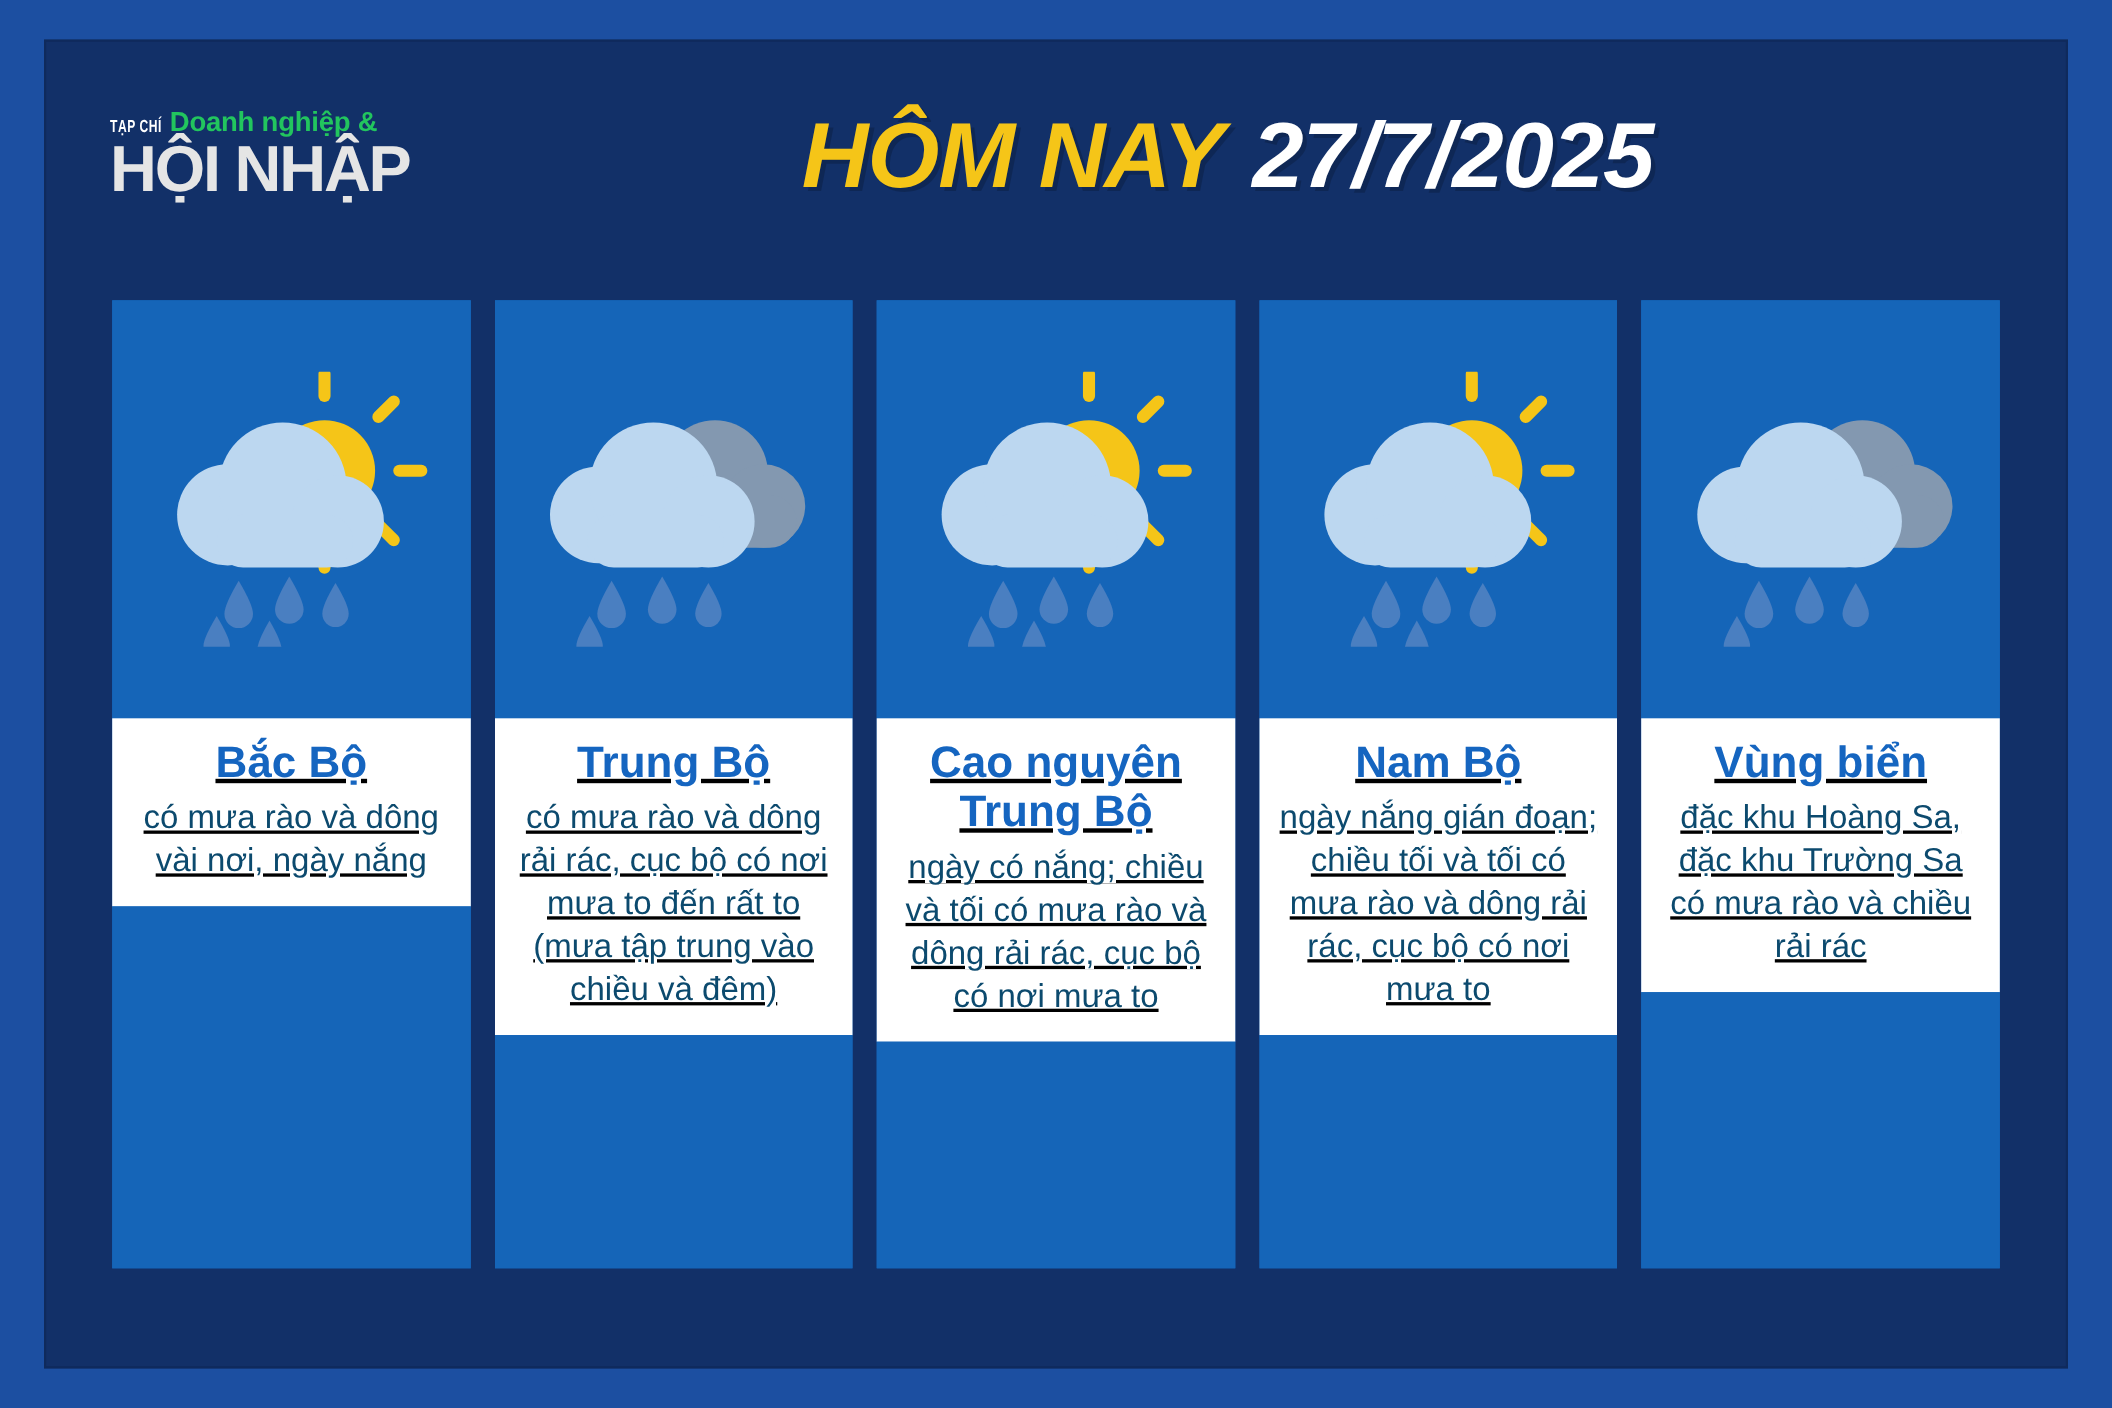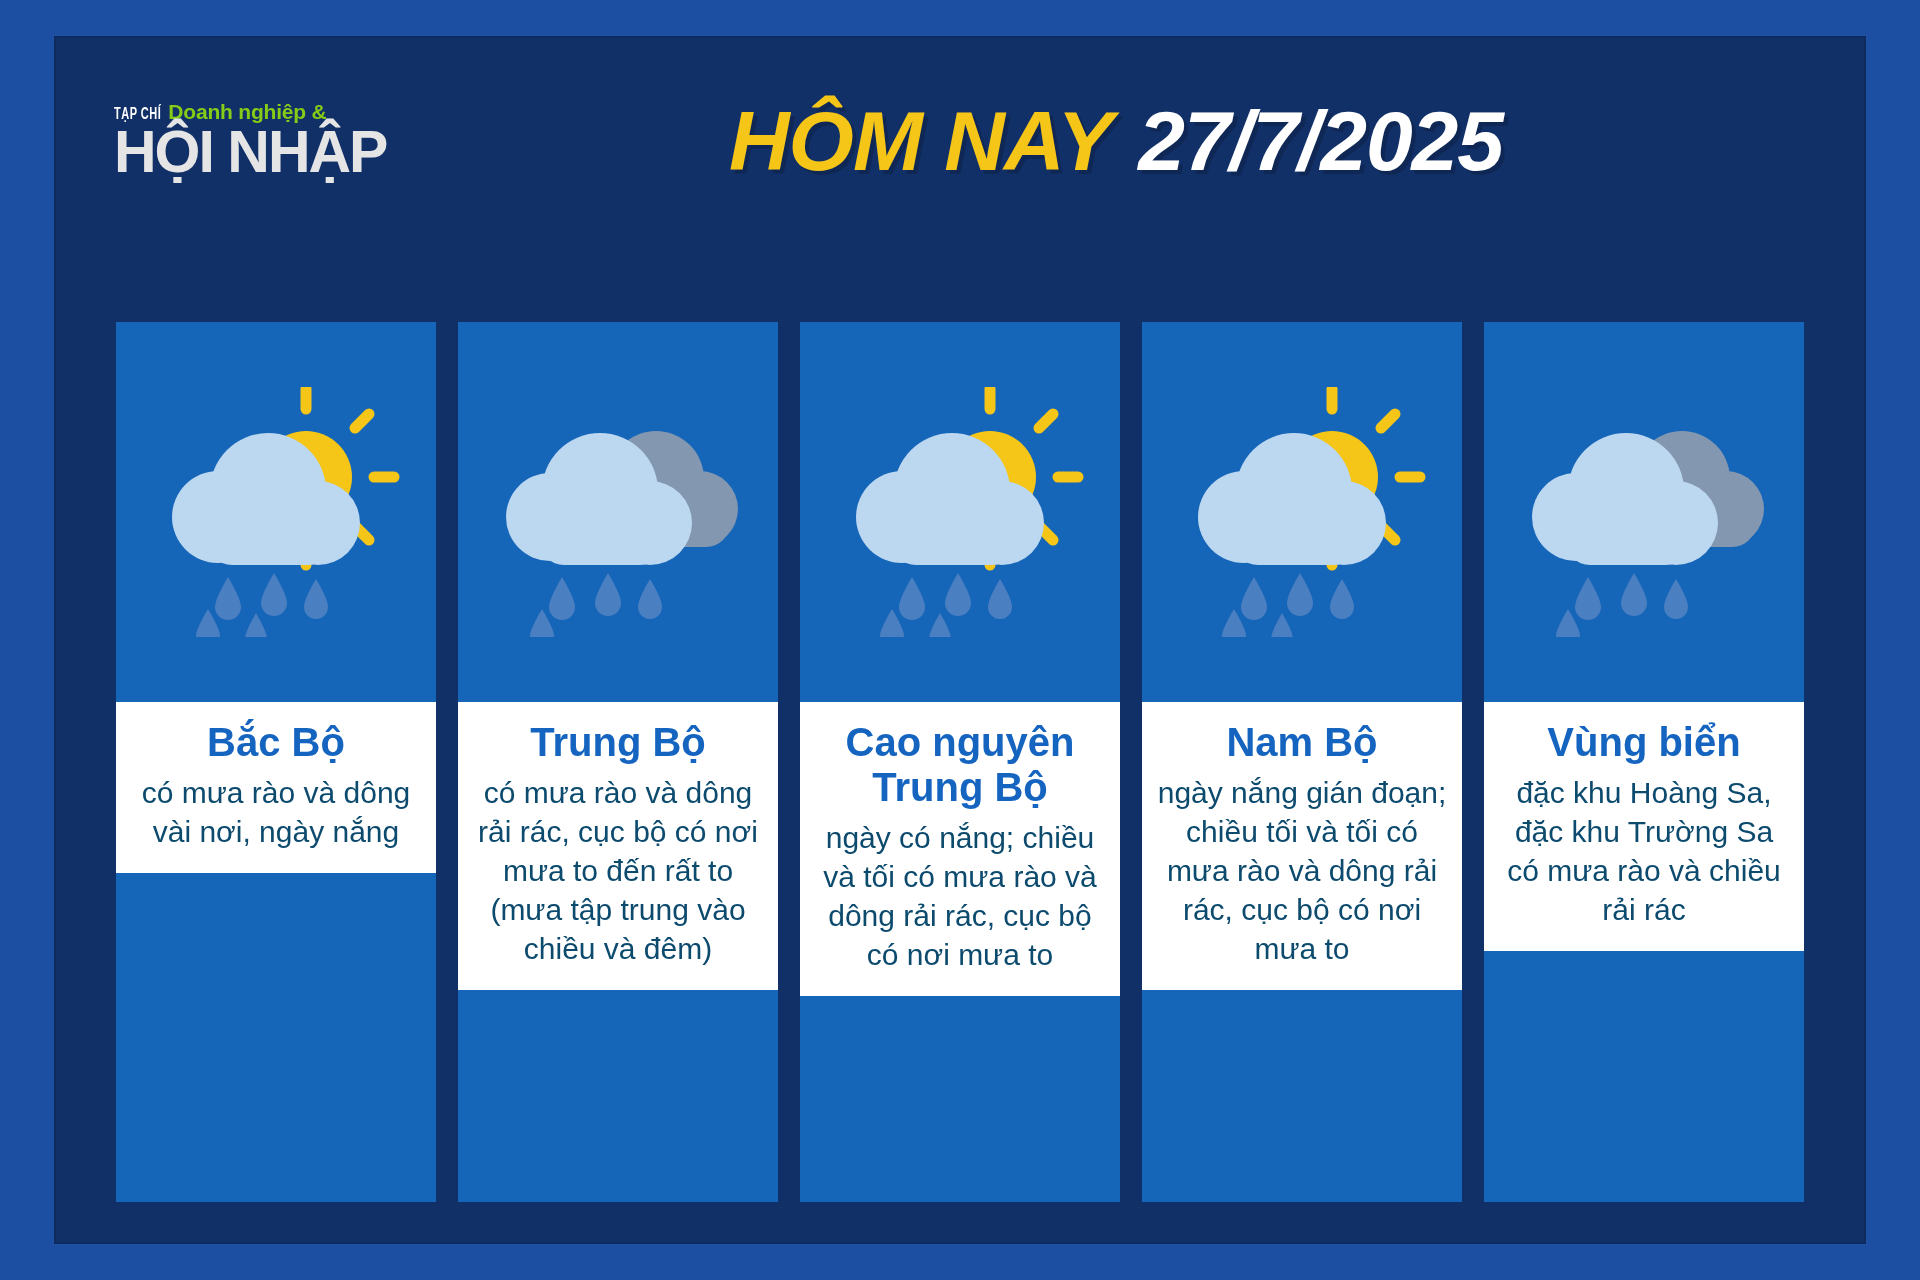--- a/index.html
+++ b/index.html
@@ -9,21 +9,21 @@
     background: #1b4fa0;
     font-family: "Liberation Sans", sans-serif;
     overflow: hidden;
   }
 
   .poster {
     position: relative;
     width: 1920px;
     height: 1280px;
     background: #1c4fa1;
-    padding: 36px 54px;
+    padding: 36px 40px;
   }
 
   .inner {
     position: relative;
     width: 100%;
     height: 100%;
     background: #123068;
     border: 2px solid #0f2a5c;
     padding: 28px 42px 40px 42px;
     display: flex;
@@ -54,24 +54,24 @@
   .logo-tapchi {
     font-size: 11px;
     font-weight: 700;
     letter-spacing: .5px;
     transform: scaleY(1.45);
     transform-origin: bottom left;
     color: #ffffff;
     white-space: nowrap;
   }
   .logo-doanhnghiep {
-    font-size: 21px;
+    font-size: 25px;
     font-weight: 700;
     letter-spacing: -.2px;
-    color: #84cc16;
+    color: #22c55e;
     white-space: nowrap;
   }
   .logo-main {
     font-size: 59px;
     font-weight: 900;
     letter-spacing: -2px;
     color: #e5e5e5;
     white-space: nowrap;
     line-height: .95;
   }
@@ -101,22 +101,23 @@
     color: #ffffff;
     letter-spacing: -1px;
     text-shadow: 4px 4px 0 rgba(0,0,0,.18);
   }
 
   
   .cards {
     flex: 1 1 auto;
     display: flex;
     gap: 22px;
-    align-items: flex-end;
+    align-items: center;
     padding: 8px 18px 0 18px;
+    text-decoration: underline;
   }
 
   .card {
     flex: 1 1 0;
     background: #1565b8;
     display: flex;
     flex-direction: column;
     min-width: 0;
     height: 880px;
   }

